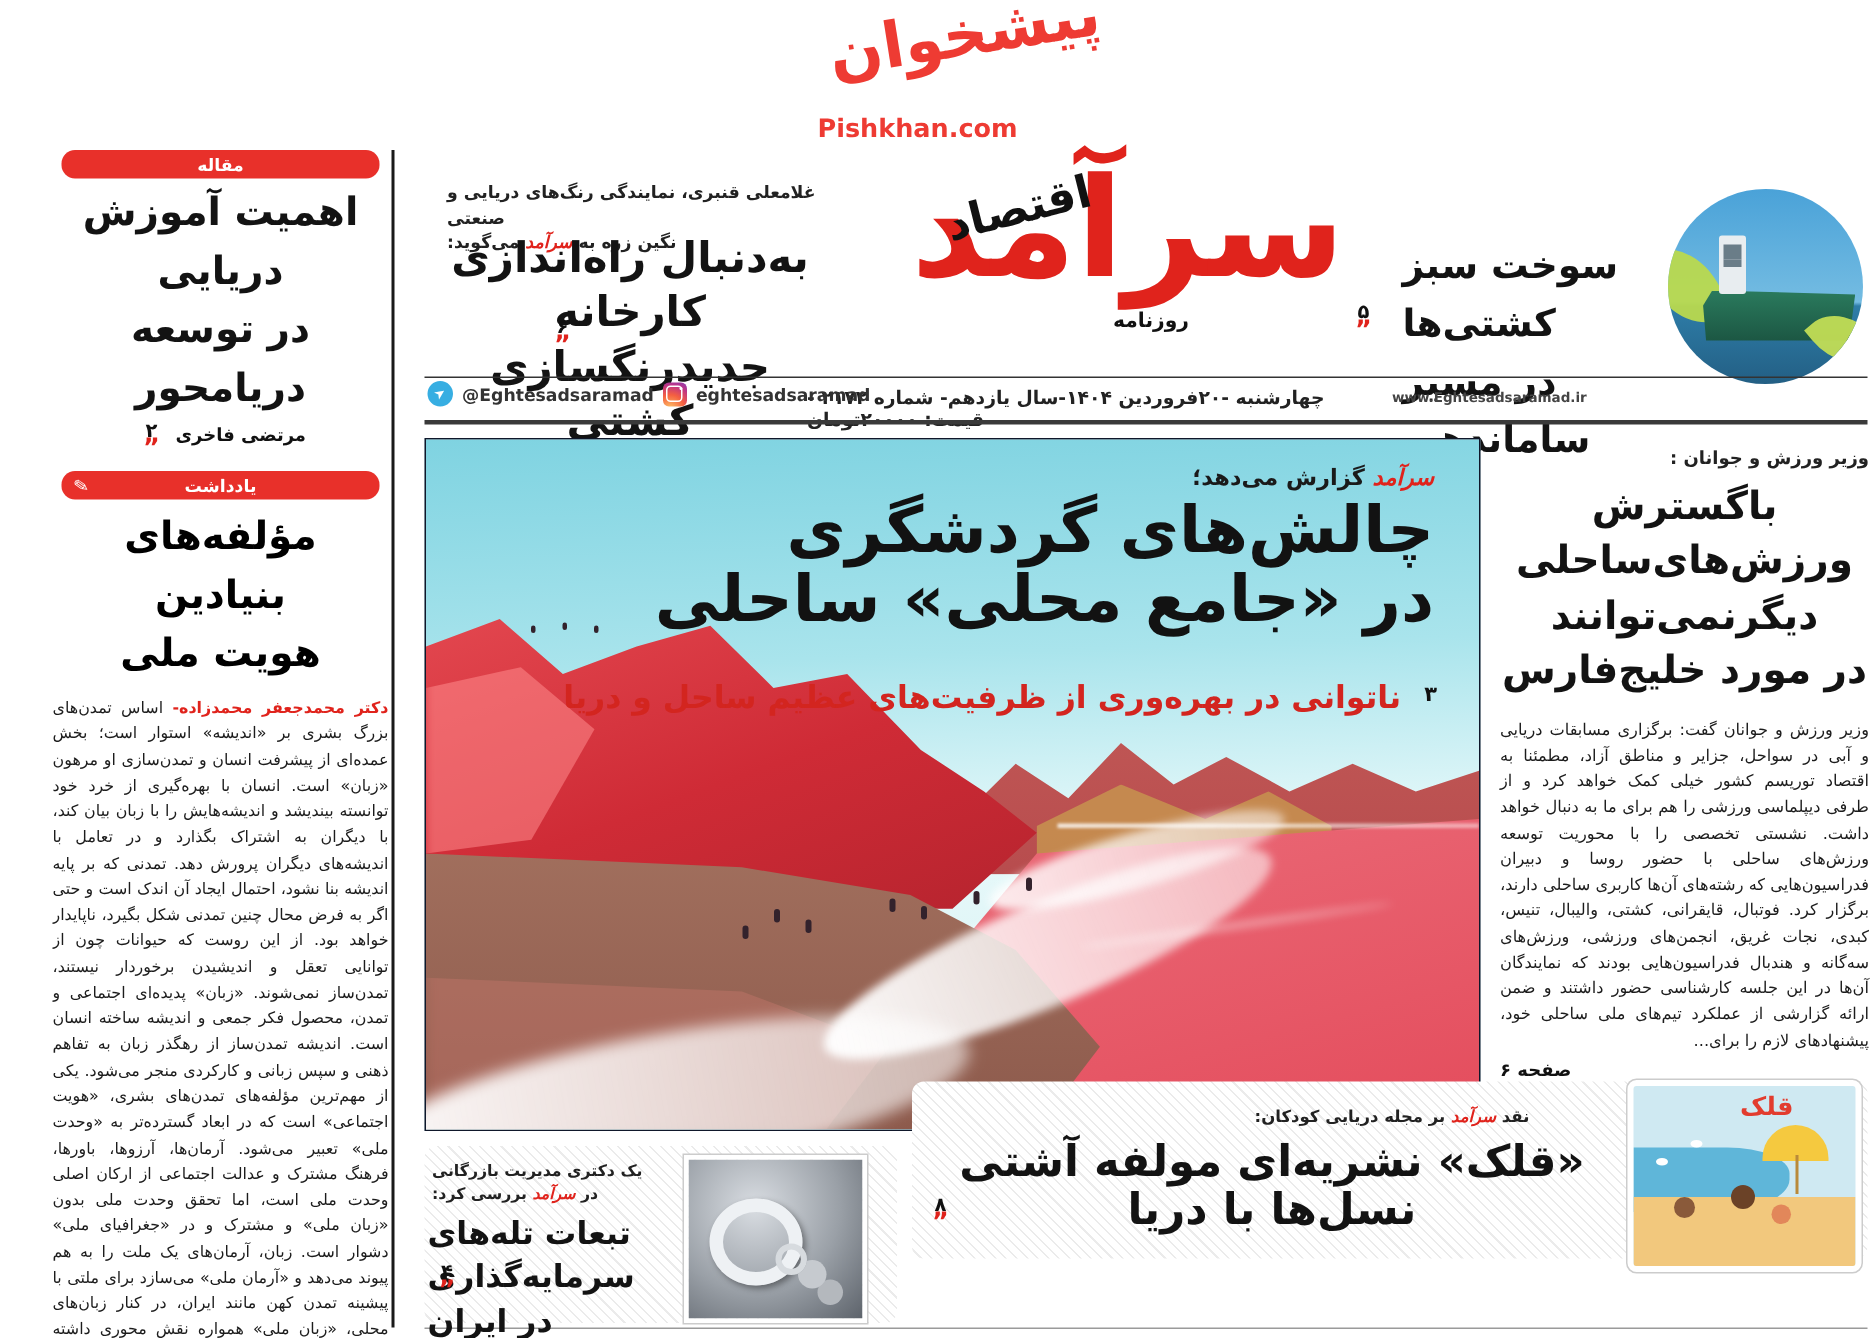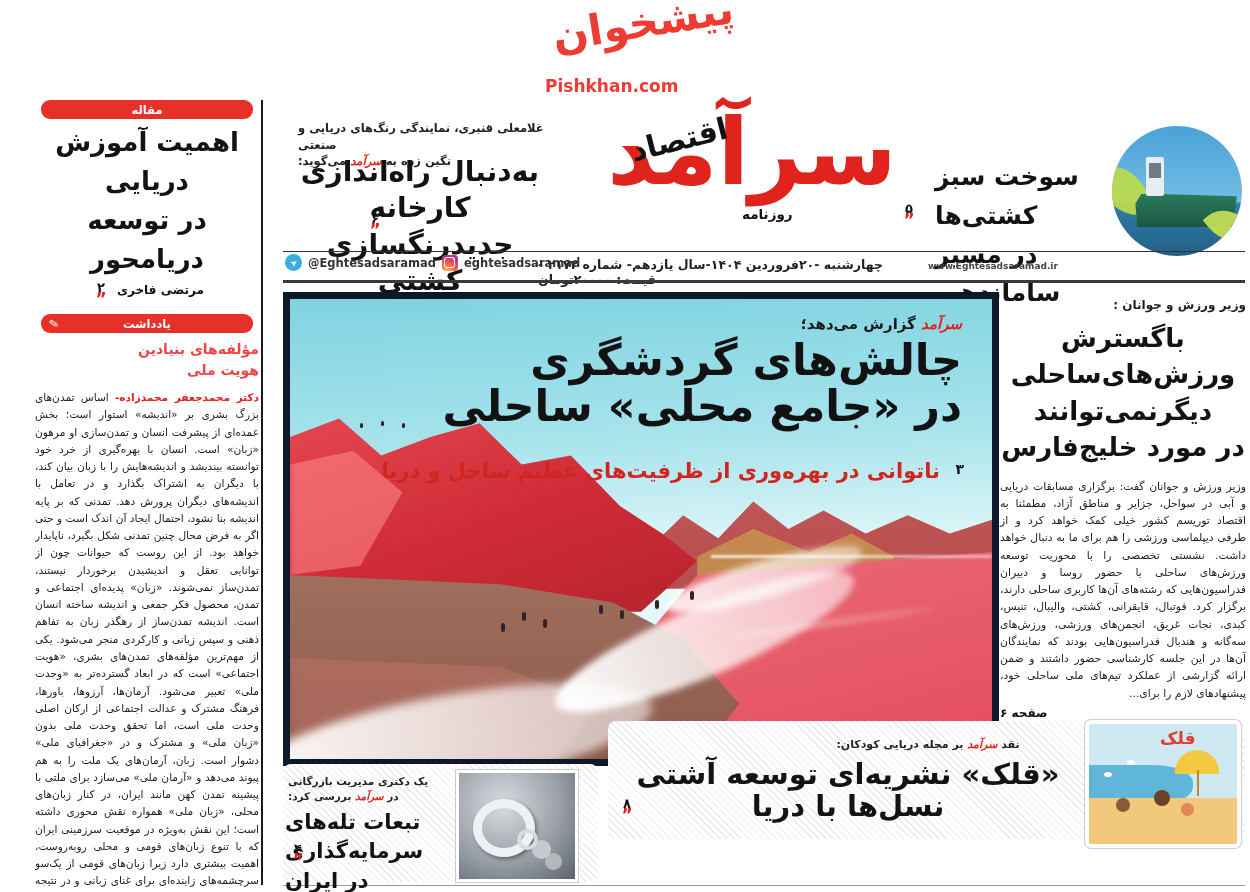--- a/index.html
+++ b/index.html
@@ -57,25 +57,25 @@
   .tm-headline{left:290px;top:154px;width:260px;text-align:center;font-size:28px;line-height:1.3;}
   .tm-mark{left:364px;top:212px;}
   
   .leftcol{left:35px;top:100px;width:224px;height:792px;overflow:hidden;}
   .badge{background:#e8302a;color:#fff;border-radius:9px;height:19px;display:flex;
      align-items:center;justify-content:center;font-size:11.5px;font-weight:700;margin:0 6px;position:relative;}
   .badge .pencil{position:absolute;left:8px;font-size:12px;transform:rotate(-10deg);}
   .lc-headline{text-align:center;font-size:26px;line-height:1.5;margin-top:4px;}
   .lc-byline{display:flex;justify-content:center;align-items:flex-start;gap:5px;margin:2px 0 6px;}
   .lc-byline .name{font-size:12px;font-weight:700;color:#111;padding-top:2px;}
-  .lc-subhead{text-align:right;font-size:14px;line-height:1.5;font-weight:900;color:#ef4444;margin-top:6px;}
+  .lc-subhead{text-align:center;font-size:26px;line-height:1.5;font-weight:900;color:#000000;margin-top:6px;}
   .lc-body{margin-top:8px;font-size:10.6px;line-height:1.63;text-align:justify;color:#1c1c1c;}
   .lc-body .lead{color:#e0231c;font-weight:700;}
   
-  .photo{left:283px;top:292px;width:702px;height:460px;border:7px solid #0f172a;overflow:hidden;background:#cfeef2;}
+  .photo{left:283px;top:292px;width:702px;height:460px;border:1px solid #0f172a;overflow:hidden;background:#cfeef2;}
   .ly{position:absolute;}
   .sky{inset:0;background:linear-gradient(178deg,#7fd3e1 0%,#a9e4ec 32%,#e8f9fa 58%,#cfeff1 100%);}
   .cliffs-far{inset:0;background:linear-gradient(180deg,#d06a62 0%,#a93b42 100%);
      clip-path:polygon(50% 56%,56% 47%,61% 52%,66% 44%,71% 50%,76% 46%,82% 51%,88% 47%,94% 51%,100% 48%,100% 63%,50% 63%);}
   .cliffs-gold{inset:0;background:#c99d4f;opacity:.75;filter:blur(2px);
      clip-path:polygon(58% 56%,66% 50%,74% 55%,80% 51%,86% 56%,86% 62%,58% 62%);}
   .mountain{inset:0;background:linear-gradient(160deg,#f05a60 0%,#cf2b36 42%,#8e1822 100%);
      clip-path:polygon(0 30%,7% 26%,13% 34%,20% 30%,27% 27%,33% 36%,40% 34%,47% 45%,53% 51%,58% 57%,50% 68%,0 68%);}
   .mountain-hi{inset:0;background:#ff8b8d;opacity:.55;filter:blur(3px);
      clip-path:polygon(0 36%,9% 33%,16% 42%,10% 58%,0 60%);}
@@ -289,21 +289,21 @@
       <span class="q">”</span>
     </div>
   </div>
 
   <div class="abs hatch bm-sec">
     <div class="abs kicker bm-kicker">
       <span>نقد</span>
       <span class="red-logo">سرآمد</span>
       <span>بر مجله دریایی کودکان:</span>
     </div>
-    <div class="abs hl bm-headline">«قلک» نشریه‌ای توسعه آشتی نسل‌ها با دریا</div>
+    <div class="abs hl bm-headline">«قلک» نشریه‌ای مولفه آشتی نسل‌ها با دریا</div>
     <div class="abs mark bm-mark">
       <span class="n">۸</span>
       <span class="q">”</span>
     </div>
     <div class="abs toy">
       <div class="toy-sea"></div>
       <div class="toy-sand"></div>
       <div class="toy-umbrella"></div>
       <div class="toy-title">قلک</div>
       <div class="toy-blob" style="left:18%;top:62%;width:14px;height:14px;background:#8a5a3a"></div>

